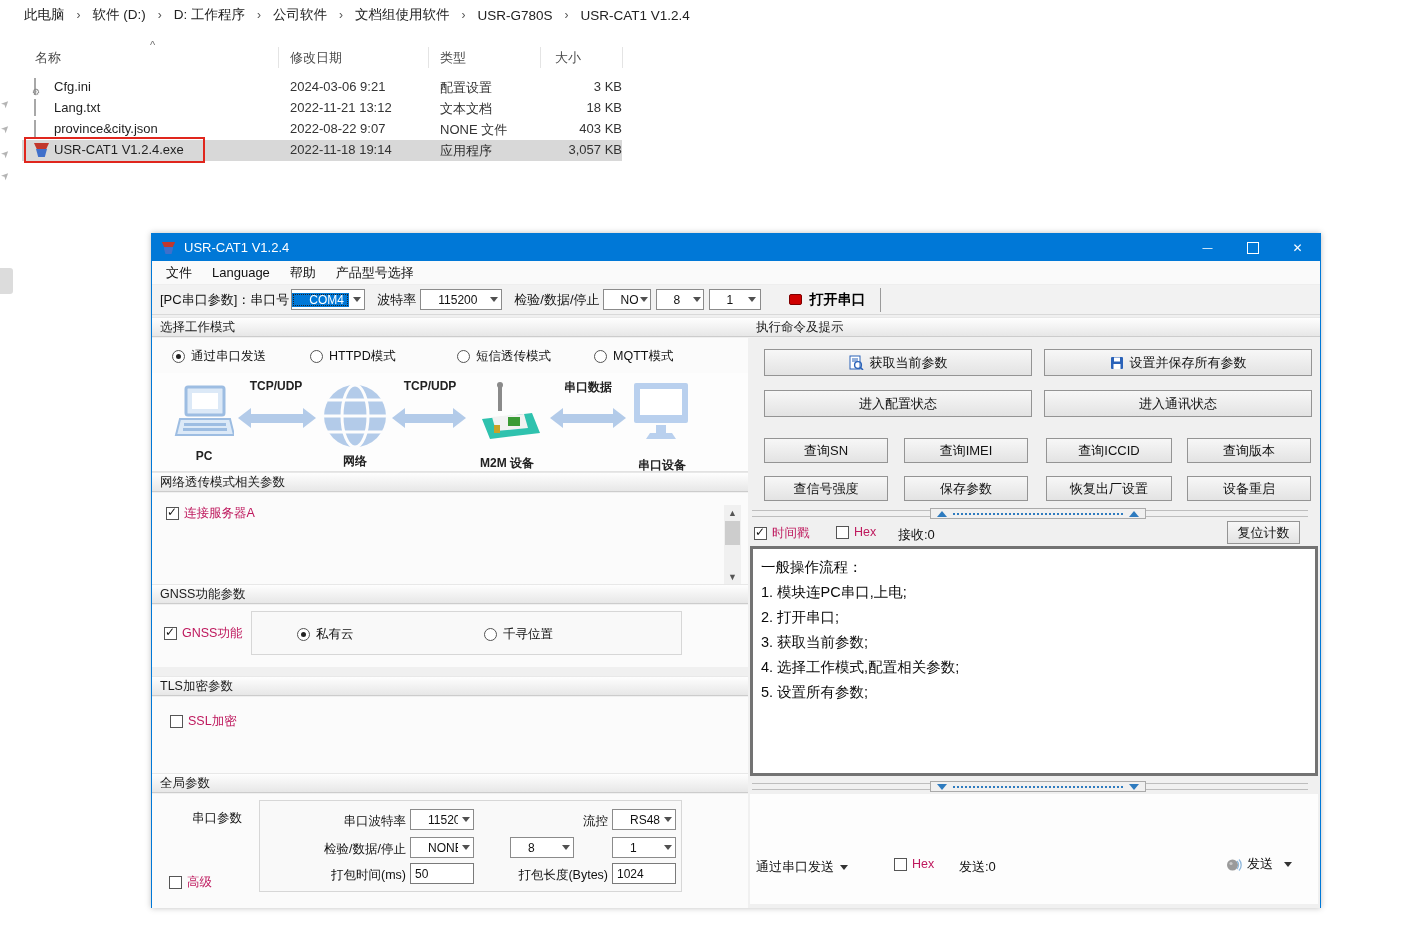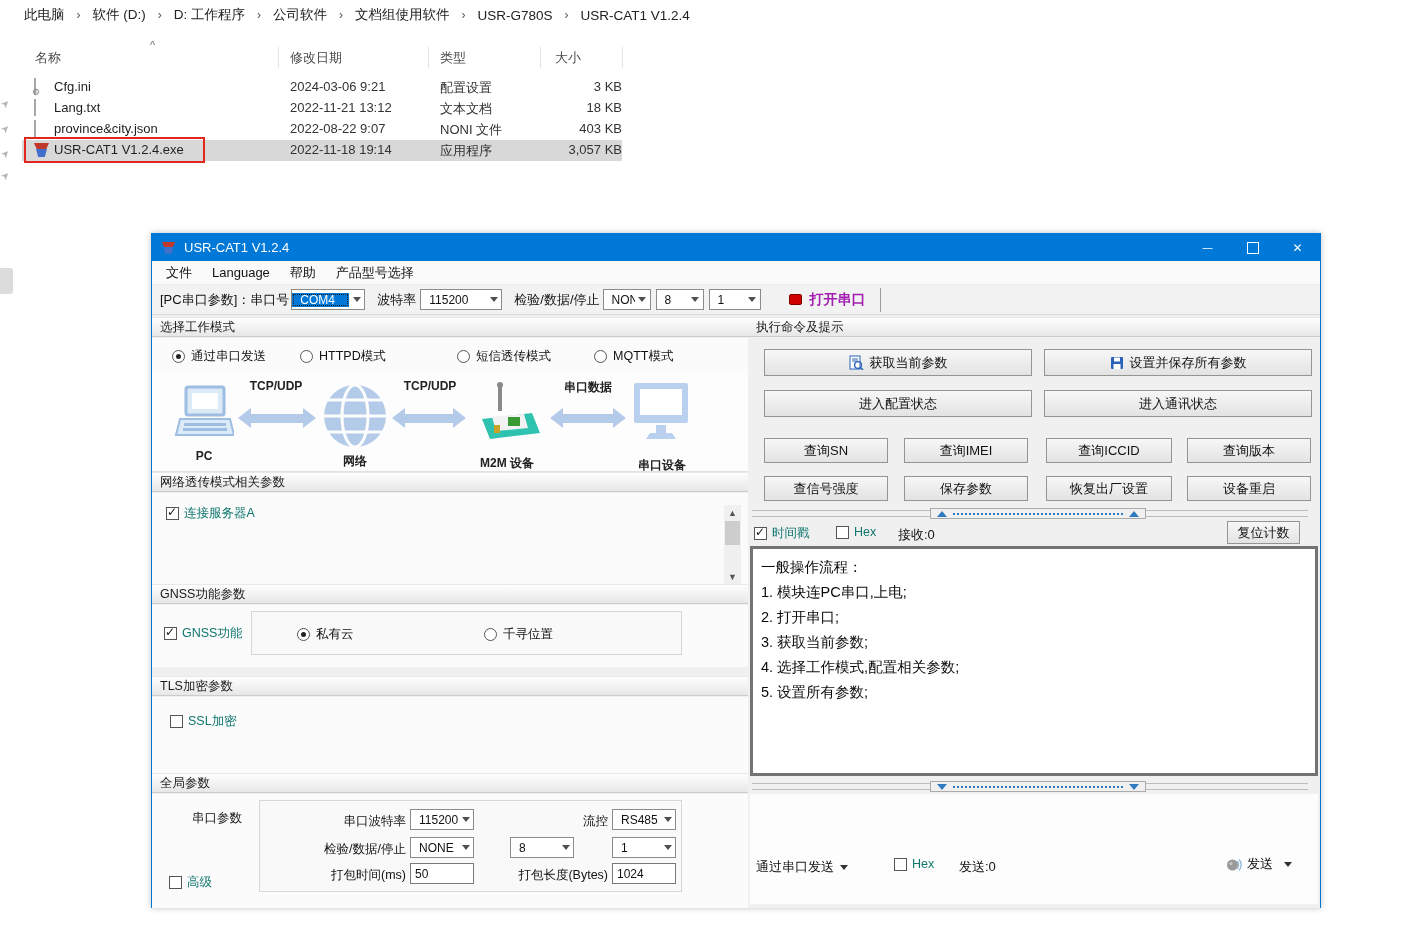--- a/index.html
+++ b/index.html
@@ -53,41 +53,41 @@
   .wc-close::before { content:"✕"; font-size:12px; }
 
   #menubar { left:0; top:27px; width:1168px; height:24px; background:#fafafa; display:flex;
     align-items:center; font-size:13px; color:#111; border-bottom:1px solid #eee; }
   #menubar .mi { padding:0 10px; height:100%; display:flex; align-items:center; }
   #menubar .mi:first-child { padding-left:14px; }
 
   #serialbar { left:0; top:51px; width:1168px; height:30px; background:#f2f2f2;
     border-bottom:1px solid #d9d9d9; display:flex; align-items:center; font-size:13px; color:#111; }
   .combo { display:flex; align-items:center; height:21px; background:#fff; border:1px solid #8b8b8b; font-size:12px; }
-  .combo .txt { flex:1; padding:0 8px; white-space:nowrap; overflow:hidden; color:#111; }
+  .combo .txt { flex:1; padding:0 17px; white-space:nowrap; overflow:hidden; color:#111; }
   .combo .arr { width:15px; height:100%; display:flex; align-items:center; justify-content:center; }
   .combo .arr::before { content:""; border-left:4px solid transparent; border-right:4px solid transparent;
     border-top:5px solid #505050; display:block; }
   .combo.sel .txt { background:#0078d7; color:#fff; outline:1px dotted #222; outline-offset:-2px; }
   .tf { height:21px; border:1px solid #7a7a7a; background:#fff; font-size:12px; padding:0 4px;
     font-family:"Liberation Sans","DejaVu Sans",sans-serif; color:#111; }
   #open-serial { display:flex; align-items:center; margin-left:28px; }
   #open-serial .dot { width:13px; height:11px; background:#cf0000; border:1px solid #7e0000; border-radius:2px; }
-  #open-serial .lbl { color:#a21caf; font-weight:bold; font-size:14px; margin-left:8px; }
+  #open-serial .lbl { color:#000000; font-weight:bold; font-size:14px; margin-left:8px; }
   .vsep { width:1px; height:24px; background:#9a9a9a; margin-left:14px; }
 
   
   #leftpane { left:0; top:81px; width:596px; height:593px; background:#f0f0f0; overflow:hidden; }
   #rightpane { left:596px; top:81px; width:572px; height:593px; background:#f0f0f0; overflow:hidden; }
   .hdrbar { position:absolute; left:0; width:100%; height:20px; background:linear-gradient(#fefefe,#e7e7e7);
     border-top:1px solid #e8e8e8; border-bottom:1px solid #cccccc; font-size:12.5px; color:#1a1a1a;
     display:flex; align-items:center; padding-left:8px; }
   .strip { position:absolute; left:0; width:100%; background:#fbfbfb; }
 
-  .ck { display:inline-flex; align-items:center; font-size:12.5px; color:#0f766e; }
+  .ck { display:inline-flex; align-items:center; font-size:12.5px; color:#be185d; }
   .ck .box { width:13px; height:13px; border:1px solid #555; background:#fff; position:relative; margin-right:5px; flex:none; }
   .ck.on .box::after { content:"✓"; position:absolute; left:0px; top:-3px; font-size:12px; color:#111; }
   .rd { display:inline-flex; align-items:center; font-size:12.5px; color:#111; }
   .rd .cir { width:13px; height:13px; border:1px solid #555; border-radius:50%; background:#fff;
     position:relative; margin-right:6px; flex:none; }
   .rd.on .cir::after { content:""; position:absolute; left:3px; top:3px; width:5px; height:5px;
     border-radius:50%; background:#222; }
 
   
   #diagram { top:58px; height:99px; background:#fdfdfd; border-bottom:1px solid #e2e2e2; }
@@ -181,21 +181,21 @@
     <span class="ficon"><span class="doc lines"></span></span>
     <span class="cell c-name">Lang.txt</span>
     <span class="cell c-date">2022-11-21 13:12</span>
     <span class="cell c-type">文本文档</span>
     <span class="cell c-size">18 KB</span>
   </div>
   <div class="frow" style="top:119px">
     <span class="ficon"><span class="doc"></span></span>
     <span class="cell c-name">province&amp;city.json</span>
     <span class="cell c-date">2022-08-22 9:07</span>
-    <span class="cell c-type">NONI 文件</span>
+    <span class="cell c-type">NONE 文件</span>
     <span class="cell c-size">403 KB</span>
   </div>
   <div class="frow sel" style="top:140px">
     <span class="ficon" style="top:3px"><span class="cow"><span class="horns"></span><span class="face"></span></span></span>
     <span class="cell c-name">USR-CAT1 V1.2.4.exe</span>
     <span class="cell c-date">2022-11-18 19:14</span>
     <span class="cell c-type">应用程序</span>
     <span class="cell c-size">3,057 KB</span>
   </div>
   <div id="redbox" class="abs"></div>
@@ -255,21 +255,21 @@
 
     <div id="leftpane" class="abs">
 
       <div class="hdrbar" style="top:2px">选择工作模式</div>
 
       <div class="strip" style="top:23px;height:35px">
         <span class="rd on abs" style="left:20px;top:10px">
             <span class="cir"></span>
             <span>通过串口发送</span>
           </span>
-        <span class="rd abs" style="left:148px;top:10px">
+        <span class="rd abs" style="left:158px;top:10px">
             <span class="cir"></span>
             <span>HTTPD模式</span>
           </span>
         <span class="rd abs" style="left:305px;top:10px">
             <span class="cir"></span>
             <span>短信透传模式</span>
           </span>
         <span class="rd abs" style="left:442px;top:10px">
             <span class="cir"></span>
             <span>MQTT模式</span>

